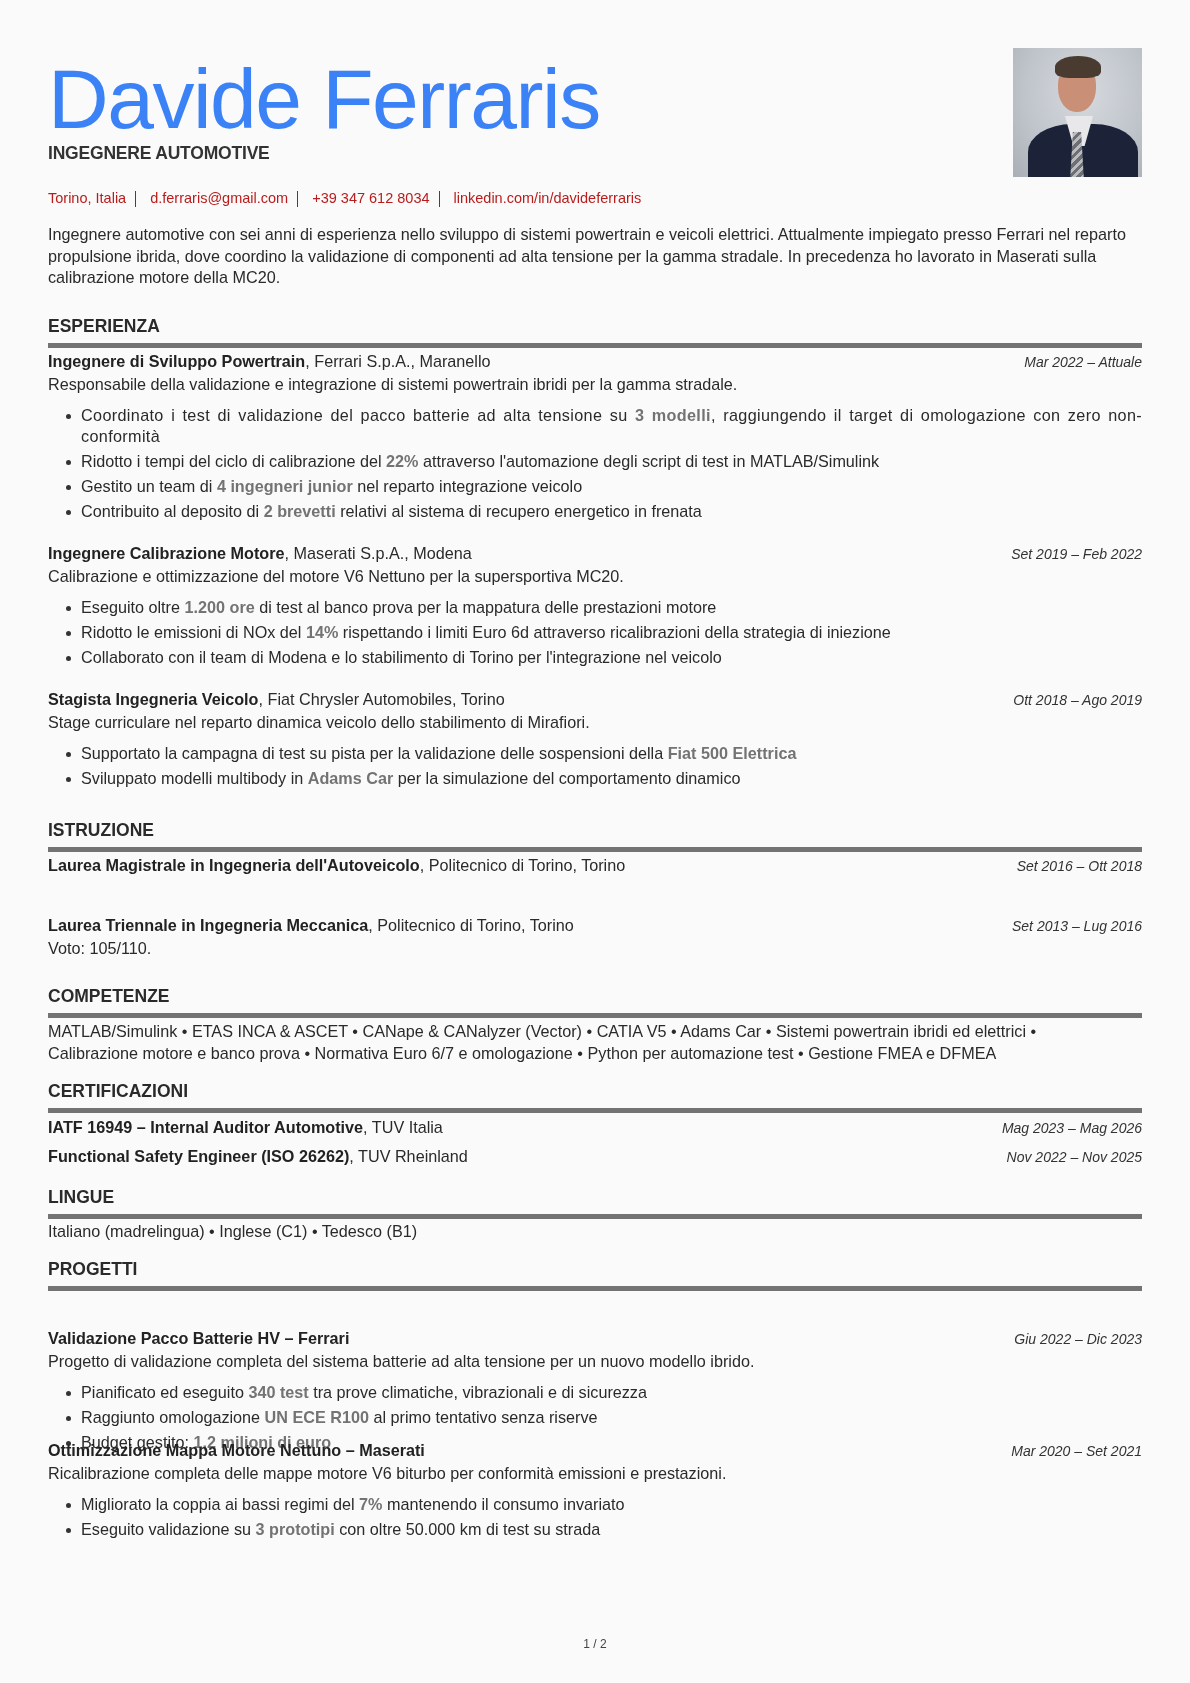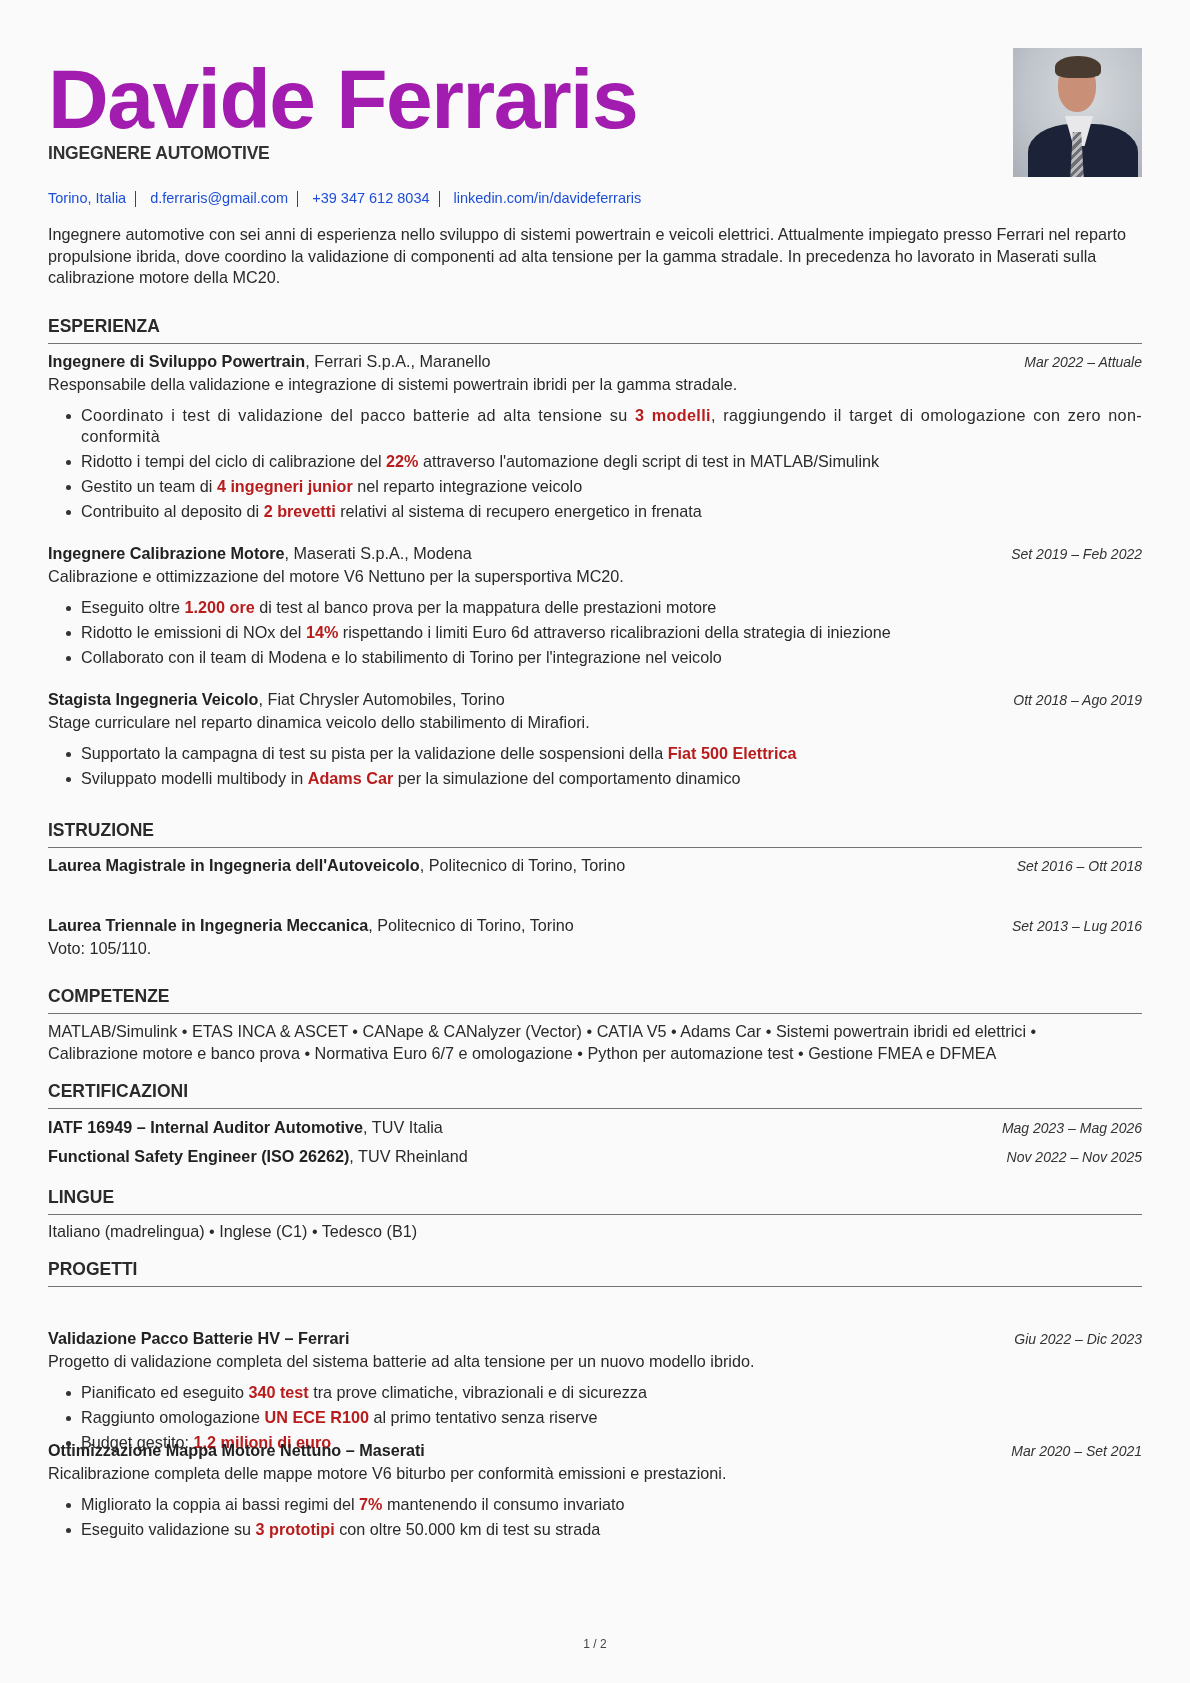--- a/index.html
+++ b/index.html
@@ -6,22 +6,22 @@
   html, body { width: 1190px; height: 1683px; background: #fafafa; }
   body {
     font-family: "Liberation Sans", "DejaVu Sans", sans-serif;
     color: #2a2a2a;
     position: relative;
     font-size: 16.5px;
     line-height: 21px;
   }
   .name {
     position: absolute; left: 48px; top: 54px;
-    font-size: 84px; line-height: 90px; font-weight: 700;
-    color: #a21caf; letter-spacing: -1.5px;
+    font-size: 84px; line-height: 90px; font-weight: 400;
+    color: #3b82f6; letter-spacing: -1.5px;
   }
   .title {
     position: absolute; left: 48px; top: 143px;
     font-size: 17.5px; font-weight: 700; color: #333;
     letter-spacing: -0.2px;
   }
   .photo {
     position: absolute; left: 1013px; top: 48px; width: 129px; height: 129px;
     background: radial-gradient(ellipse at 55% 35%, #d6dadf 0%, #bfc4ca 60%, #a9afb6 100%);
     overflow: hidden;
@@ -41,46 +41,46 @@
   .photo .shirt {
     position: absolute; left: 52px; top: 68px; width: 28px; height: 30px;
     background: #e8e8ea; clip-path: polygon(0 0, 100% 0, 70% 100%, 30% 100%);
   }
   .photo .tie {
     position: absolute; left: 57px; top: 84px; width: 14px; height: 50px;
     background: repeating-linear-gradient(135deg, #6d6f74 0 3px, #b9bbbf 3px 6px);
     clip-path: polygon(20% 0, 80% 0, 100% 100%, 0 100%);
   }
   .contacts {
-    position: absolute; left: 48px; top: 188px; font-size: 14.5px; color: #1d4ed8;
+    position: absolute; left: 48px; top: 188px; font-size: 14.5px; color: #b91c1c;
     display: flex; align-items: center; white-space: nowrap;
   }
   .contacts .sep { display: inline-block; width: 1px; height: 16px; background: #444; margin: 0 14px 0 9px; }
   .summary {
     position: absolute; left: 48px; top: 224px; width: 1094px;
     font-size: 16.2px; line-height: 21.5px; color: #2a2a2a;
   }
   .section-h {
     position: absolute; left: 48px; width: 1094px;
     font-size: 17.5px; font-weight: 700; color: #2a2a2a;
-    padding-bottom: 6px; border-bottom: 1px solid #737373;
+    padding-bottom: 6px; border-bottom: 5px solid #737373;
   }
   .entry { position: absolute; left: 48px; width: 1094px; }
   .entry-head { display: flex; justify-content: space-between; align-items: baseline; height: 22px; }
   .entry-head .role { font-size: 16.2px; }
   .entry-head .role b { font-weight: 700; color: #222; }
   .entry-head .date { font-size: 14px; font-style: italic; color: #333; }
   .entry .desc { font-size: 16.2px; line-height: 22px; }
   .bullets { list-style: none; margin-top: 10px; }
   .bullets li { position: relative; padding-left: 33px; font-size: 16.2px; line-height: 21px; margin-bottom: 4px; }
   .bullets li::before {
     content: ""; position: absolute; left: 18px; top: 9px;
     width: 5px; height: 5px; border-radius: 50%; background: #333;
   }
-  .bullets li b { font-weight: 700; color: #b91c1c; }
+  .bullets li b { font-weight: 700; color: #737373; }
   .justify { text-align: justify; letter-spacing: 0.35px; }
   .plain { position: absolute; left: 48px; width: 1094px; font-size: 16.2px; line-height: 21.5px; }
   .footer { position: absolute; left: 0; width: 1190px; top: 1634px; text-align: center; font-size: 12px; color: #444; }
 </style>
 </head>
 <body>
 
 <div class="name">Davide Ferraris</div>
 <div class="title">INGEGNERE AUTOMOTIVE</div>
 <div class="photo">

